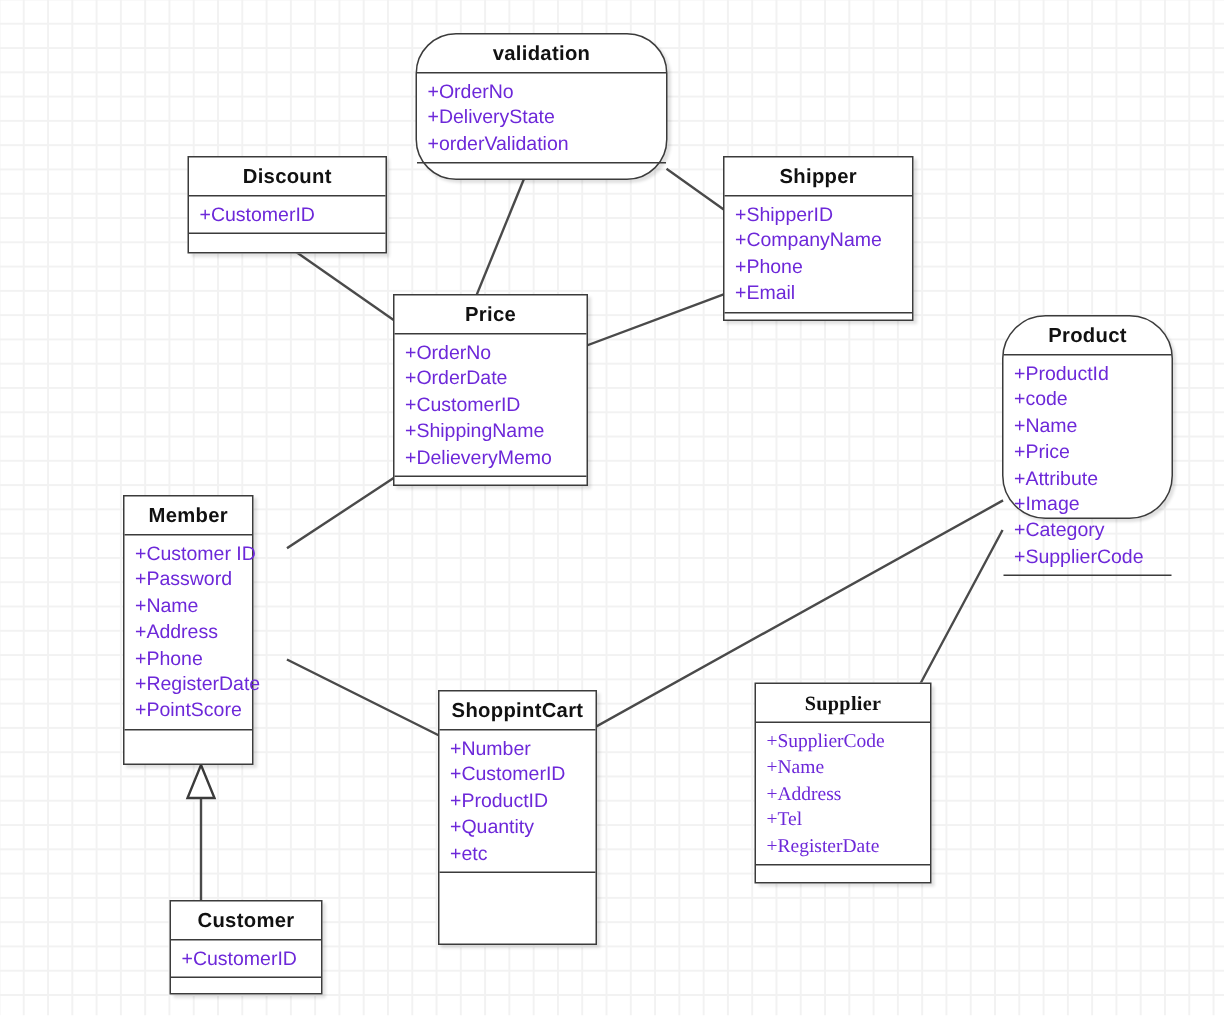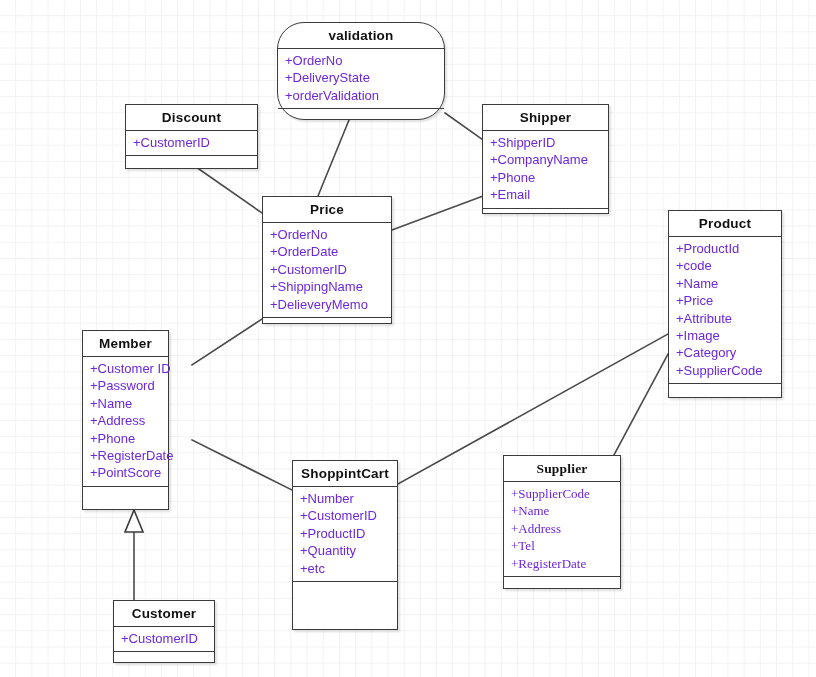--- a/index.html
+++ b/index.html
@@ -116,21 +116,21 @@
         <div class="uml-title">Price</div>
         <div class="uml-attrs">
           <div class="uml-attr">+OrderNo</div>
           <div class="uml-attr">+OrderDate</div>
           <div class="uml-attr">+CustomerID</div>
           <div class="uml-attr">+ShippingName</div>
           <div class="uml-attr">+DelieveryMemo</div>
         </div>
         <div class="uml-ops"></div>
       </div>
-      <div class="uml-class" style="left: 668px; top: 210px; width: 114px; height: 188px; border-color: rgb(59, 59, 59);">
+      <div class="uml-class" style="left: 668px; top: 210px; width: 114px; height: 136px; border-color: rgb(59, 59, 59); border-radius: 29px;">
         <div class="uml-title">Product</div>
         <div class="uml-attrs">
           <div class="uml-attr">+ProductId</div>
           <div class="uml-attr">+code</div>
           <div class="uml-attr">+Name</div>
           <div class="uml-attr">+Price</div>
           <div class="uml-attr">+Attribute</div>
           <div class="uml-attr">+Image</div>
           <div class="uml-attr">+Category</div>
           <div class="uml-attr">+SupplierCode</div>

